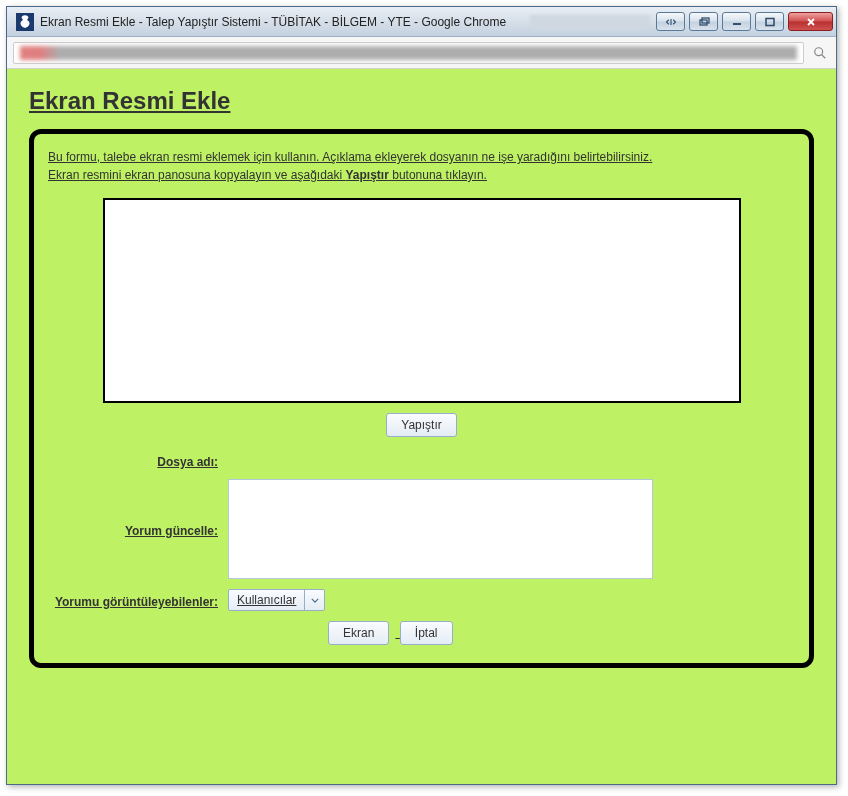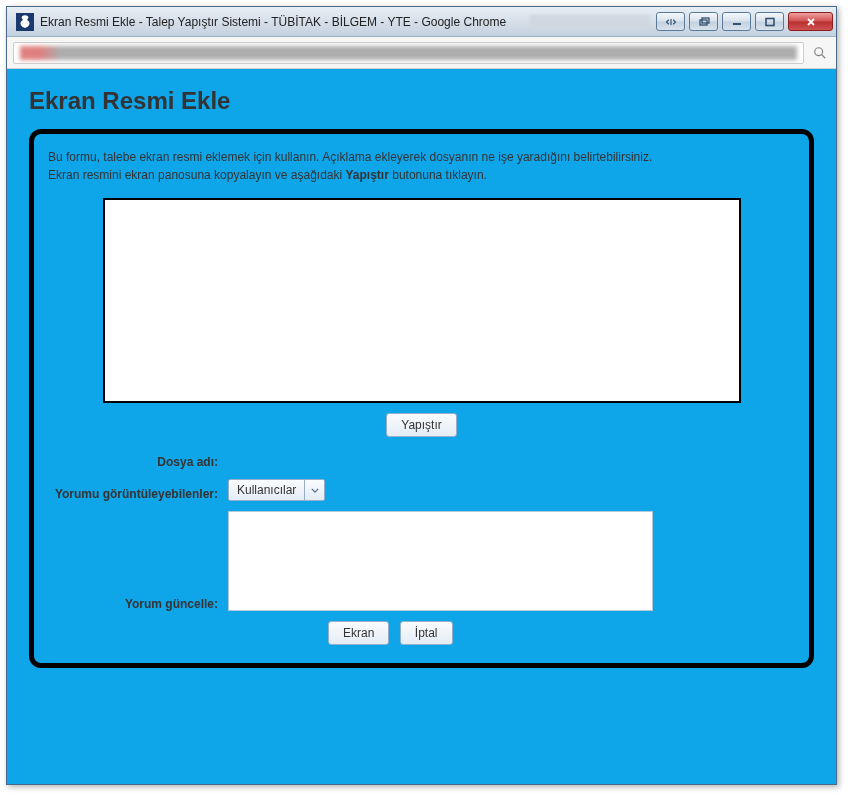--- a/index.html
+++ b/index.html
@@ -130,23 +130,24 @@
       display: flex;
       align-items: center;
       justify-content: center;
       color: #888;
     }
 
     
     .content {
       flex: 1;
       padding: 10px 22px 28px 22px;
-      background: #0ea5e9;
+      background: #bef264;
       overflow: auto;
       color: #333;
+      text-decoration: underline;
     }
 
     h1.page-title {
       font-size: 24px;
       font-weight: bold;
       color: #333;
       margin: 8px 0 14px 0;
     }
 
     .panel {
@@ -182,21 +183,21 @@
       background: linear-gradient(to bottom,#fafcfe,#e4ecf5);
       padding: 4px 14px;
       font-size: 12px;
       color: #333;
       border-radius: 3px;
       cursor: pointer;
     }
 
     .form-row {
       display: flex;
-      align-items: flex-end;
+      align-items: center;
       margin-bottom: 10px;
     }
 
     .form-row label {
       width: 180px;
       text-align: right;
       font-size: 12px;
       padding-right: 10px;
       padding-top: 4px;
       color: #333;
@@ -320,39 +321,39 @@
       </div>
 
       <div class="paste-area"></div>
 
       <div class="center-btn-row">
         <button class="btn">Yapıştır</button>
       </div>
 
       <div class="form-row">
         <label>Dosya adı:</label>
+      </div>
+
+      <div class="form-row">
+        <label>Yorum güncelle:</label>
+        <textarea class="textarea-input" style=""></textarea>
       </div>
 
       <div class="form-row">
         <label>Yorumu görüntüleyebilenler:</label>
         <div class="select-wrap">
           <span class="sel-text">Kullanıcılar</span>
           <span class="sel-arrow">
             <svg viewBox="0 0 10 6" width="8" height="5">
                 <path d="M1 1l4 4 4-4" fill="none" stroke="#4a6a8a" stroke-width="1.4"></path>
               </svg>
           </span>
         </div>
       </div>
 
-      <div class="form-row">
-        <label>Yorum güncelle:</label>
-        <textarea class="textarea-input" style=""></textarea>
-      </div>
-
       <div class="action-row">
         <button class="btn">Ekran</button>
         <button class="btn">İptal</button>
       </div>
 
     </div>
   </div>
 </div>
 
 </body></html>

